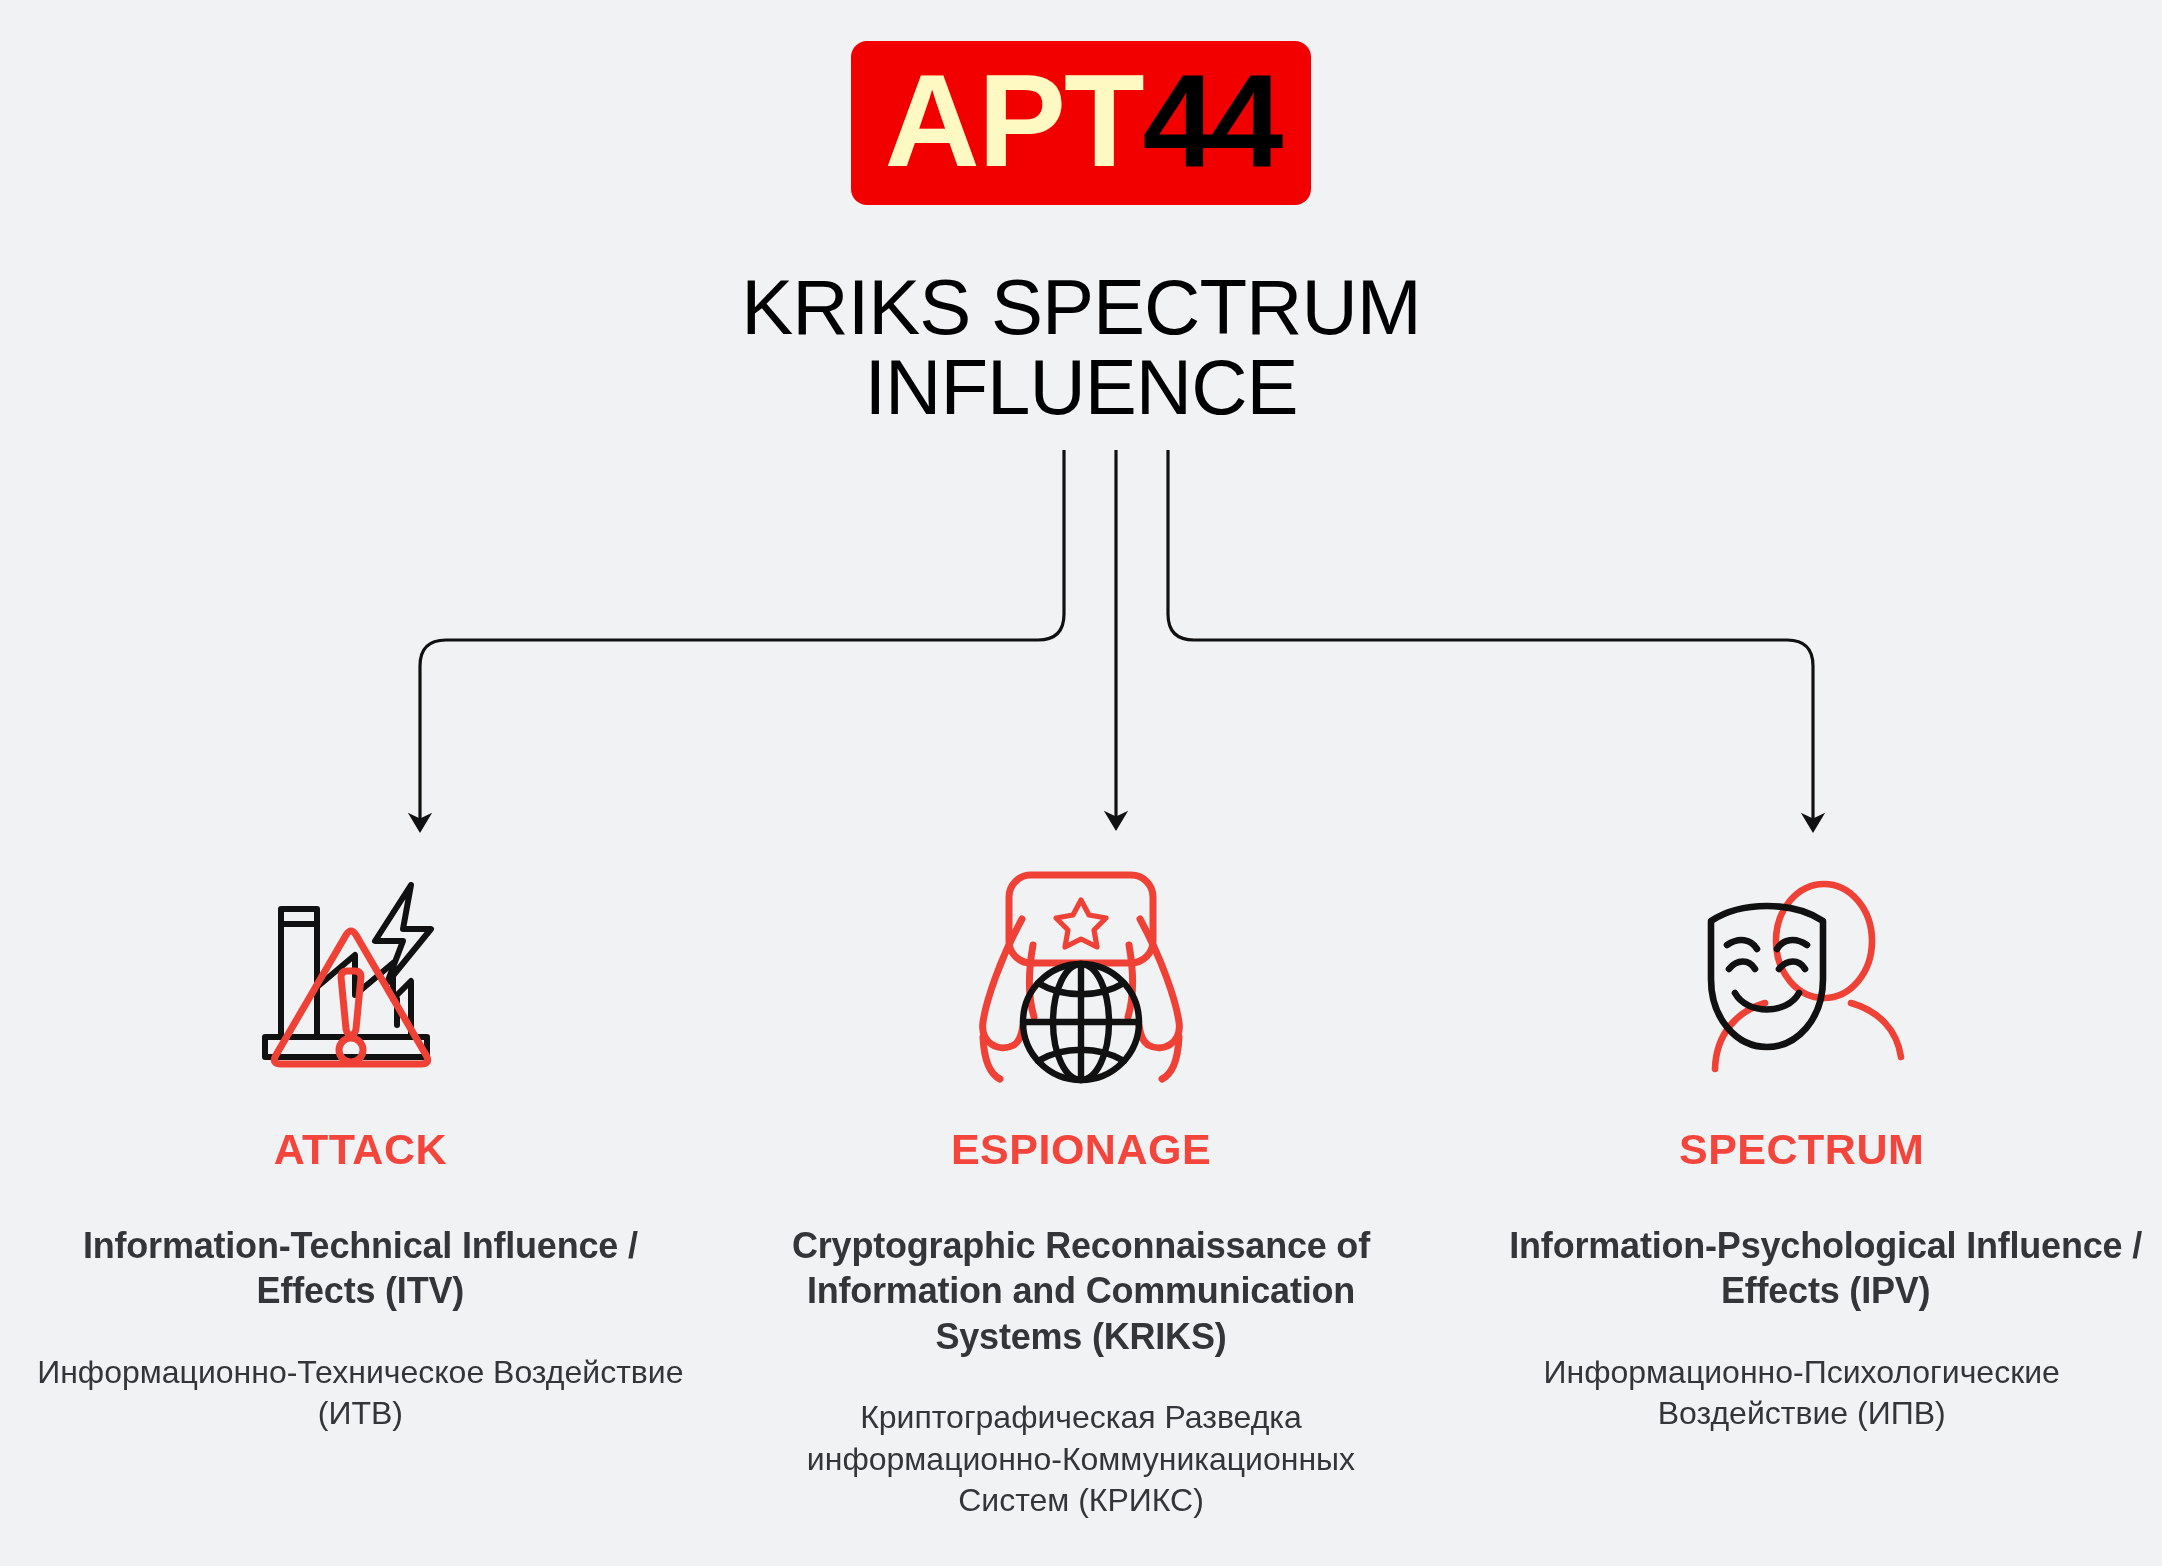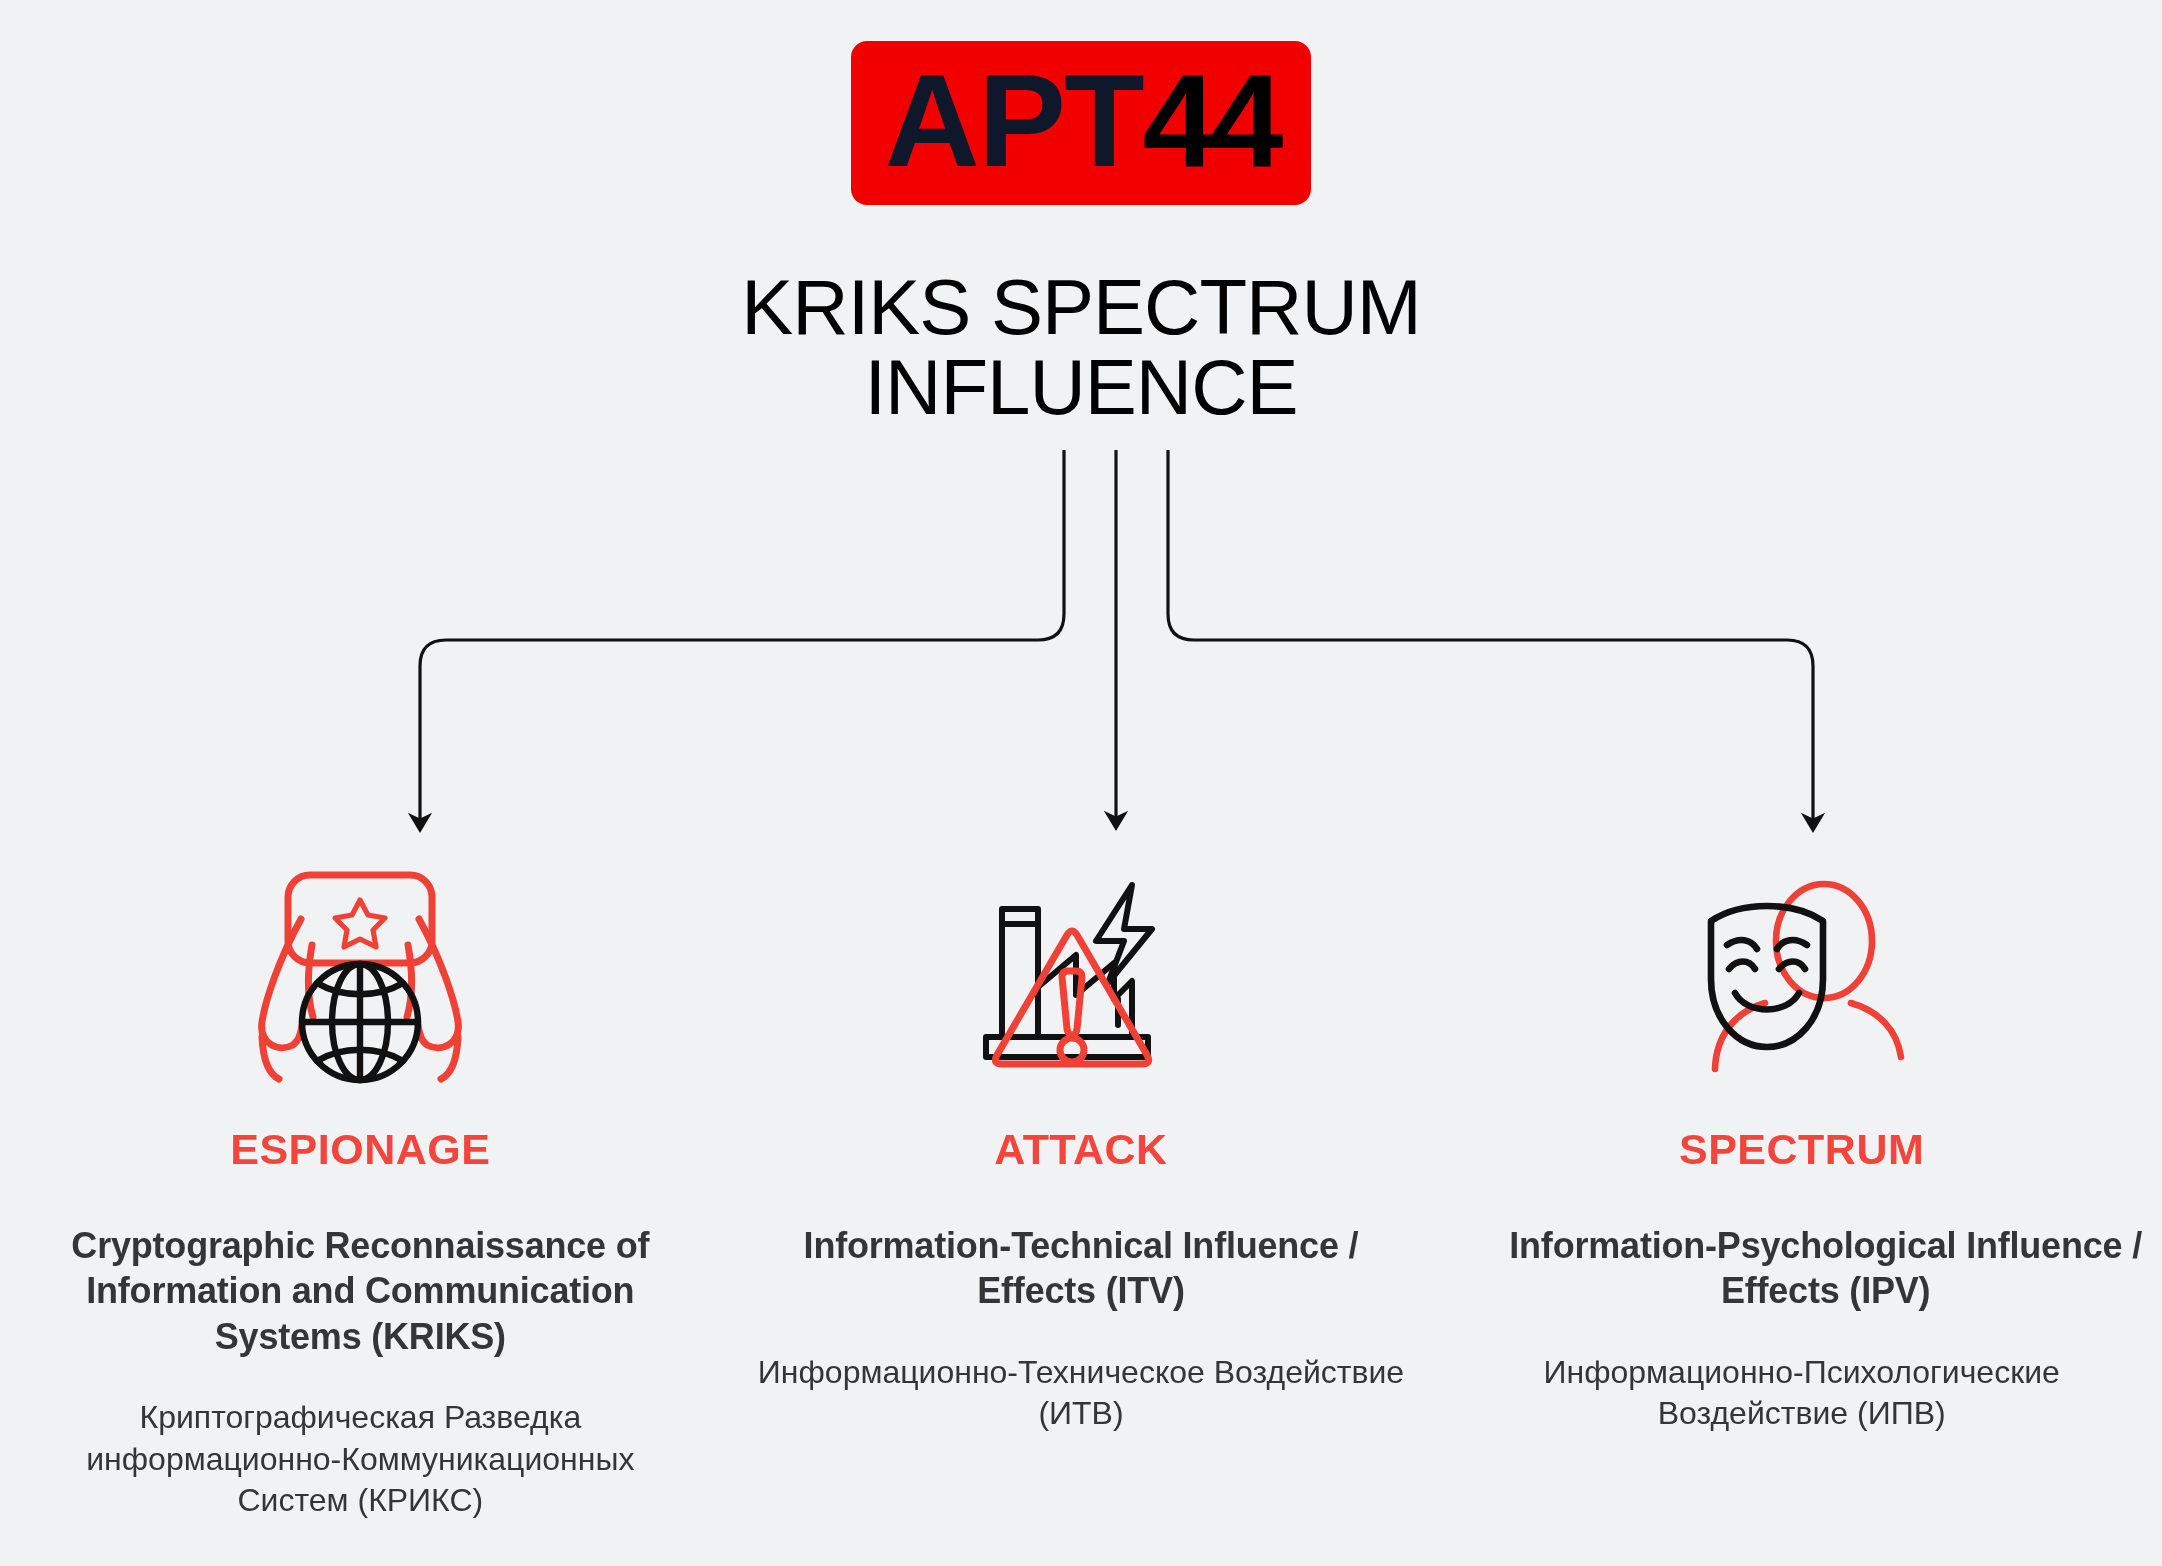--- a/index.html
+++ b/index.html
@@ -39,21 +39,21 @@
   }
   .logo-text {
     font-family: "Liberation Sans", sans-serif;
     font-size: 132px;
     font-weight: bold;
     letter-spacing: -2px;
     line-height: 1;
     display: block;
     white-space: nowrap;
   }
-  .logo-apt { color: #0f172a; }
+  .logo-apt { color: #fef9c3; }
   .logo-num { color: #000000; letter-spacing: -6px; }
 
   .headline {
     position: absolute;
     left: 0;
     top: 268px;
     width: 2162px;
     text-align: center;
     font-family: "Liberation Sans", sans-serif;
     font-size: 78px;
@@ -158,20 +158,50 @@
 
     <path d="M1064,450 L1064,614 Q1064,640 1038,640 L446,640 Q420,640 420,666 L420,822" fill="none" stroke="#111111" stroke-width="3.2" marker-end="url(#arrowhead)"></path>
 
     <path d="M1116,450 L1116,820" fill="none" stroke="#111111" stroke-width="3.2" marker-end="url(#arrowhead)"></path>
 
     <path d="M1168,450 L1168,614 Q1168,640 1194,640 L1787,640 Q1813,640 1813,666 L1813,822" fill="none" stroke="#111111" stroke-width="3.2" marker-end="url(#arrowhead)"></path>
   </svg>
 
   <div class="columns">
 
+    <div class="col col-attack">
+      <div class="icon-wrap">
+        <svg width="230" height="230" viewBox="0 0 230 230">
+          <g fill="none" stroke="#111111" stroke-width="6" stroke-linecap="round" stroke-linejoin="round">
+
+            <path d="M36 42 L72 42 L72 170 L36 170 Z"></path>
+            <line x1="36" y1="57" x2="72" y2="57"></line>
+
+            <path d="M20 170 L182 170 L182 190 L20 190 Z"></path>
+
+            <path d="M72 170 L72 120 L110 88 L110 128 L148 96 L148 132 L166 114 L166 170"></path>
+
+            <line x1="152" y1="132" x2="152" y2="158"></line>
+
+            <path d="M166 18 L130 74 L158 74 L142 116 L186 62 L158 62 Z"></path>
+          </g>
+          <g fill="none" stroke="#ef4136" stroke-width="7" stroke-linecap="round" stroke-linejoin="round">
+
+            <path d="M101 68 Q106 60 111 68 L181 188 Q186 197 176 197 L36 197 Q26 197 31 188 Z"></path>
+
+            <path d="M96 110 Q96 104 102 104 L110 104 Q116 104 116 110 L111 162 Q110 168 106 168 Q102 168 101 162 Z"></path>
+            <circle cx="106" cy="183" r="12"></circle>
+          </g>
+        </svg>
+      </div>
+      <div class="cat-title">ATTACK</div>
+      <div class="cat-en">Information-Technical Influence / Effects (ITV)</div>
+      <div class="cat-ru">Информационно-Техническое Воздействие (ИТВ)</div>
+    </div>
+
     <div class="col col-espionage">
       <div class="icon-wrap">
         <svg width="230" height="230" viewBox="0 0 230 230">
           <g fill="none" stroke="#ef4136" stroke-width="7" stroke-linecap="round" stroke-linejoin="round">
 
             <path d="M56 52 C34 92 20 134 17 155 C14 176 33 186 48 178 C54 174 56 166 57 158"></path>
             <path d="M17 170 C18 193 24 207 34 212"></path>
 
             <path d="M174 52 C196 92 210 134 213 155 C216 176 197 186 182 178 C176 174 174 166 173 158"></path>
             <path d="M213 170 C212 193 206 207 196 212"></path>
@@ -192,50 +222,20 @@
             <path d="M72 116 C97 131 133 131 158 116"></path>
             <path d="M72 194 C97 179 133 179 158 194"></path>
           </g>
         </svg>
       </div>
       <div class="cat-title">ESPIONAGE</div>
       <div class="cat-en">Cryptographic Reconnaissance of Information and Communication Systems (KRIKS)</div>
       <div class="cat-ru">Криптографическая Разведка информационно-Коммуникационных Систем (КРИКС)</div>
     </div>
 
-    <div class="col col-attack">
-      <div class="icon-wrap">
-        <svg width="230" height="230" viewBox="0 0 230 230">
-          <g fill="none" stroke="#111111" stroke-width="6" stroke-linecap="round" stroke-linejoin="round">
-
-            <path d="M36 42 L72 42 L72 170 L36 170 Z"></path>
-            <line x1="36" y1="57" x2="72" y2="57"></line>
-
-            <path d="M20 170 L182 170 L182 190 L20 190 Z"></path>
-
-            <path d="M72 170 L72 120 L110 88 L110 128 L148 96 L148 132 L166 114 L166 170"></path>
-
-            <line x1="152" y1="132" x2="152" y2="158"></line>
-
-            <path d="M166 18 L130 74 L158 74 L142 116 L186 62 L158 62 Z"></path>
-          </g>
-          <g fill="none" stroke="#ef4136" stroke-width="7" stroke-linecap="round" stroke-linejoin="round">
-
-            <path d="M101 68 Q106 60 111 68 L181 188 Q186 197 176 197 L36 197 Q26 197 31 188 Z"></path>
-
-            <path d="M96 110 Q96 104 102 104 L110 104 Q116 104 116 110 L111 162 Q110 168 106 168 Q102 168 101 162 Z"></path>
-            <circle cx="106" cy="183" r="12"></circle>
-          </g>
-        </svg>
-      </div>
-      <div class="cat-title">ATTACK</div>
-      <div class="cat-en">Information-Technical Influence / Effects (ITV)</div>
-      <div class="cat-ru">Информационно-Техническое Воздействие (ИТВ)</div>
-    </div>
-
     <div class="col col-influence">
       <div class="icon-wrap">
         <svg width="230" height="230" viewBox="0 0 230 230">
           <g fill="none" stroke="#ef4136" stroke-width="6.6" stroke-linecap="round" stroke-linejoin="round">
 
             <ellipse cx="137" cy="74" rx="48" ry="57"></ellipse>
 
             <path d="M28 202 C29 167 50 144 78 136"></path>
 
             <path d="M164 136 C192 144 210 163 214 190"></path>

